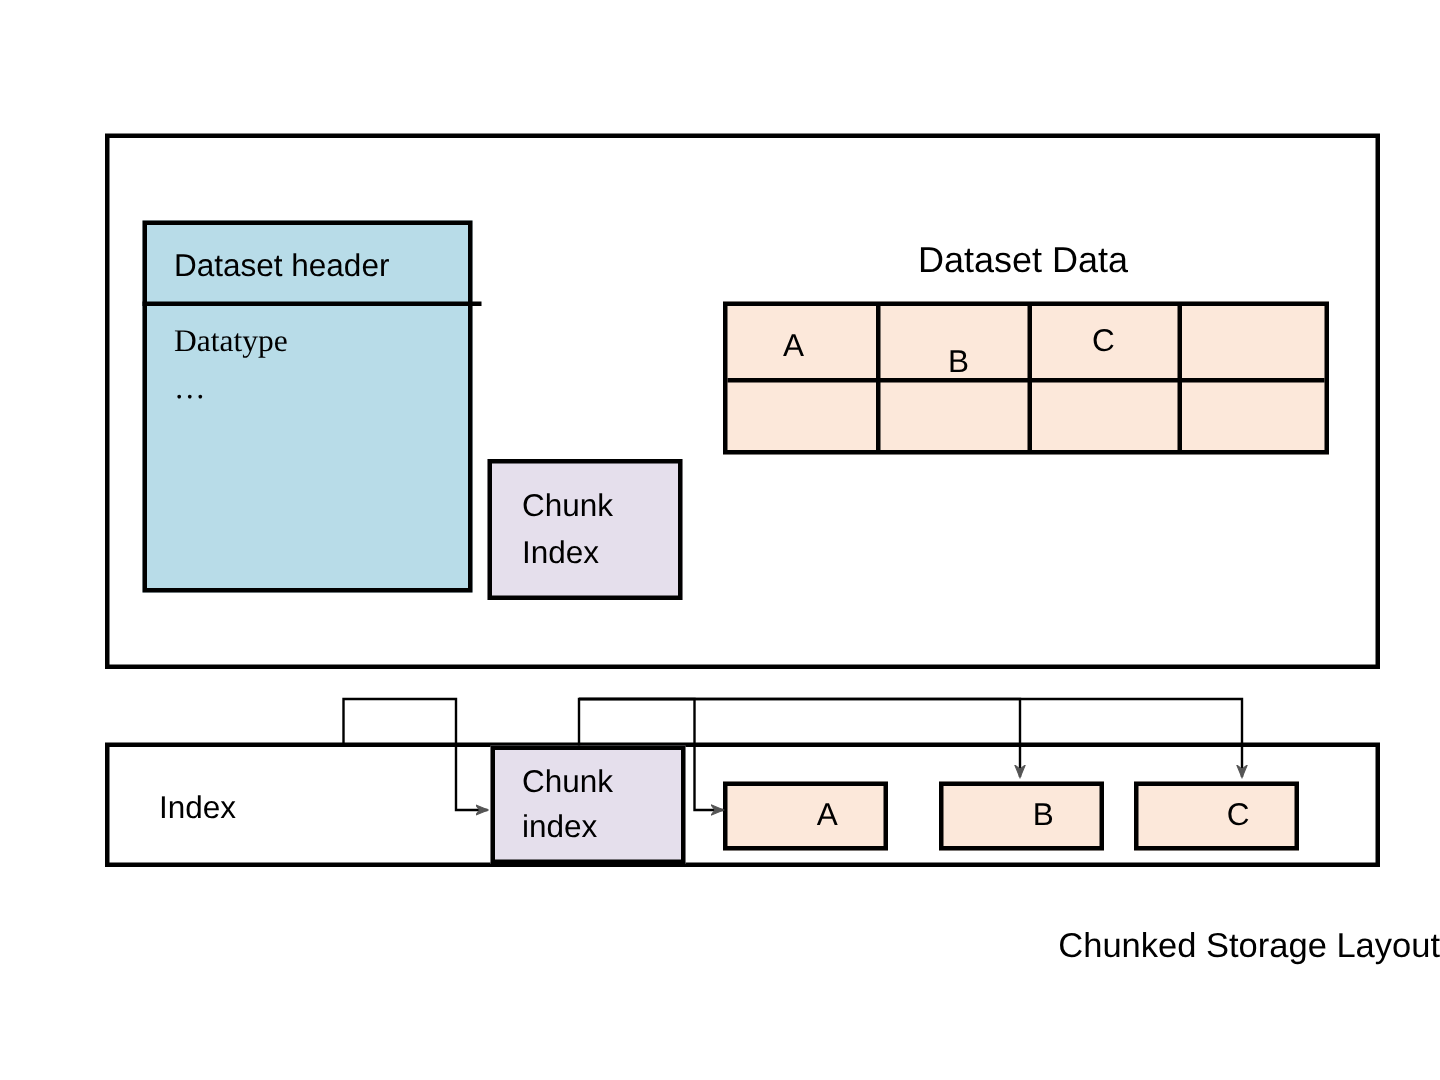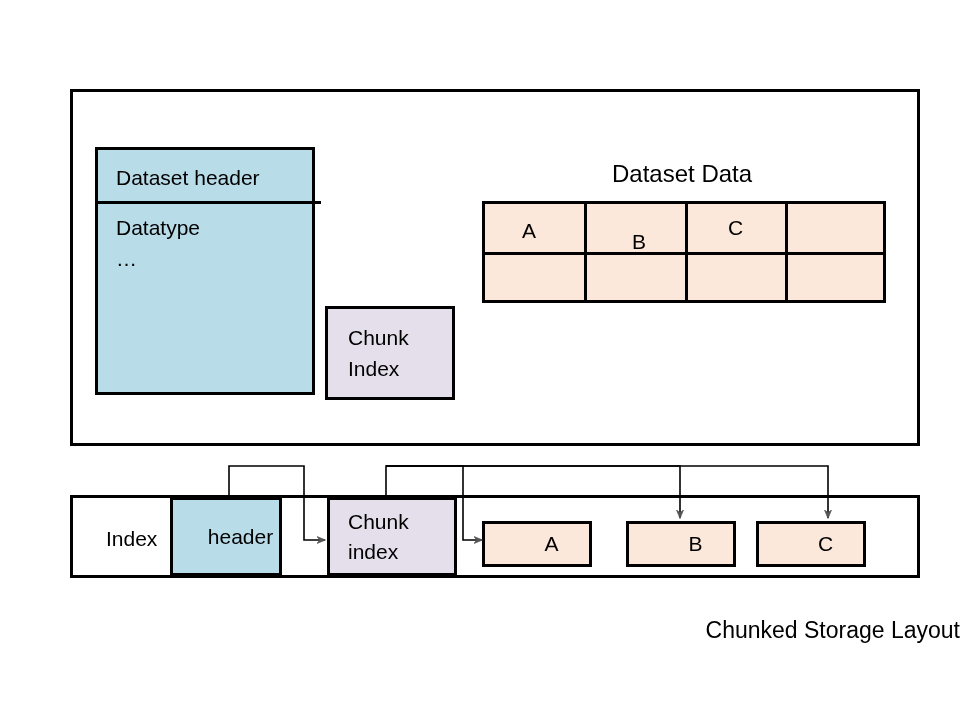--- a/index.html
+++ b/index.html
@@ -25,21 +25,21 @@
     position:absolute;left:0;top:0;width:100%;height:54px;
     display:flex;align-items:center;
   }
   #dataset-header-label{padding-left:18px;font-size:21px;line-height:1;white-space:nowrap;}
   #dataset-header-rule{
     position:absolute;left:95px;top:201px;width:226px;height:3px;background:#000;
   }
   #dataset-object-body{
     position:absolute;left:0;top:62px;width:100%;
     padding-left:18px;box-sizing:border-box;
-    font-size:21px;line-height:31px;
+    font-size:21px;line-height:31px;font-family:Liberation Serif, serif;
   }
   #dataset-object-body div{white-space:nowrap;}
   .ellipsis-line{letter-spacing:1px;}
 
   
   #chunk-index-box{
     left:325px;top:306px;width:130px;height:94px;
     border:3px solid #000;background:#e5dfec;
     display:flex;flex-direction:column;justify-content:center;
     padding-left:20px;box-sizing:border-box;
@@ -140,23 +140,20 @@
     <span class="cell-label" style="left:37px;top:68px;"></span>
     <span class="cell-label" style="left:140px;top:68px;"></span>
     <span class="cell-label" style="left:240px;top:68px;"></span>
     <span class="cell-label" style="left:345px;top:68px;"></span>
   </div>
 
   <div class="box" id="file-strip"></div>
 
   <div id="file-label">Index</div>
 
-  <div class="box" id="file-header-box">
-    <span>header</span>
-  </div>
 
   <div class="box" id="file-chunkindex-box">
     <div>Chunk</div>
     <div>index</div>
   </div>
 
   <div class="box file-chunk" id="file-chunk-a">
     <span>A</span>
   </div>
   <div class="box file-chunk" id="file-chunk-b">

